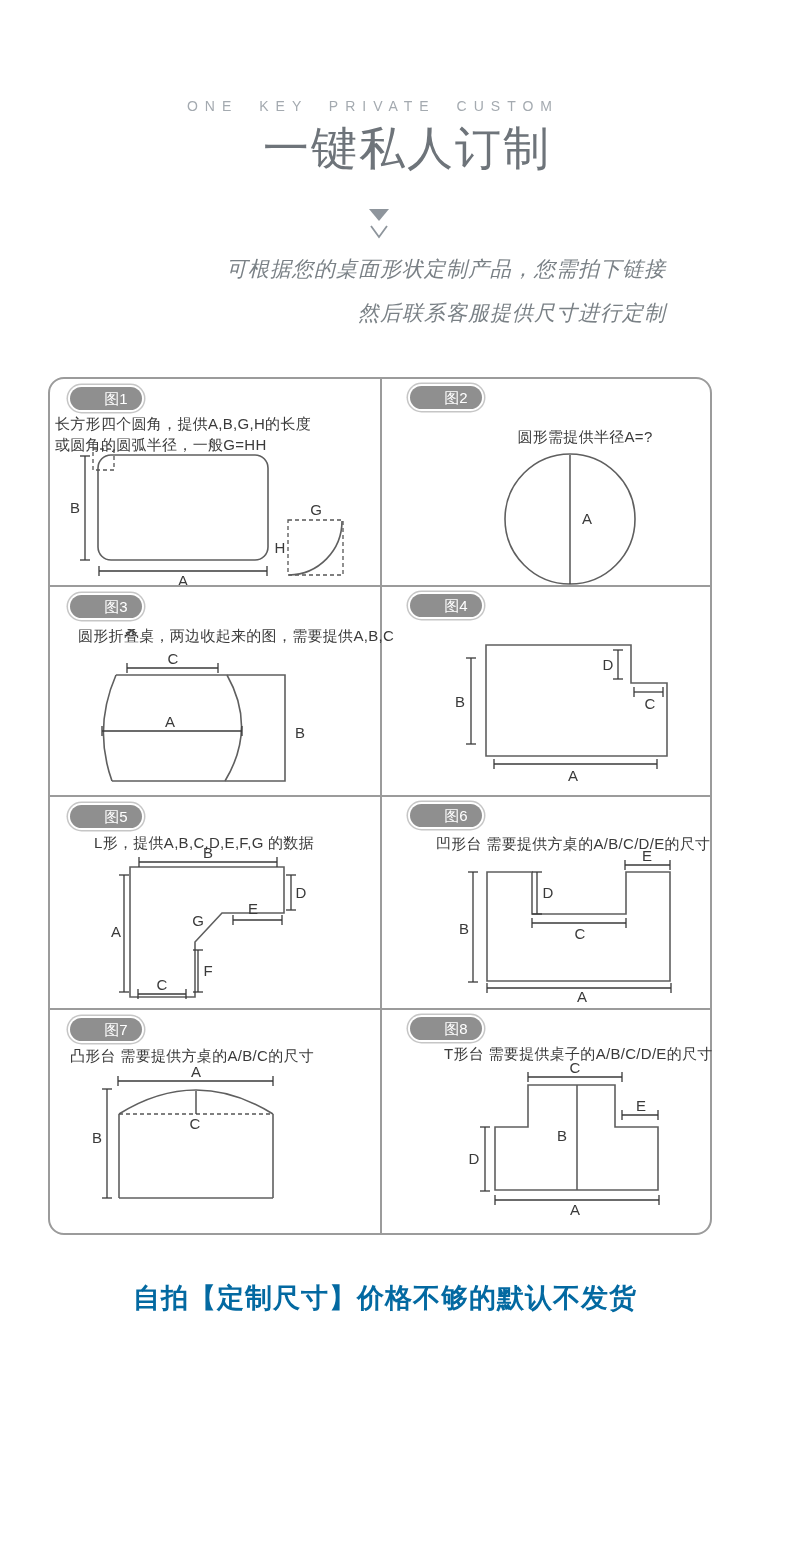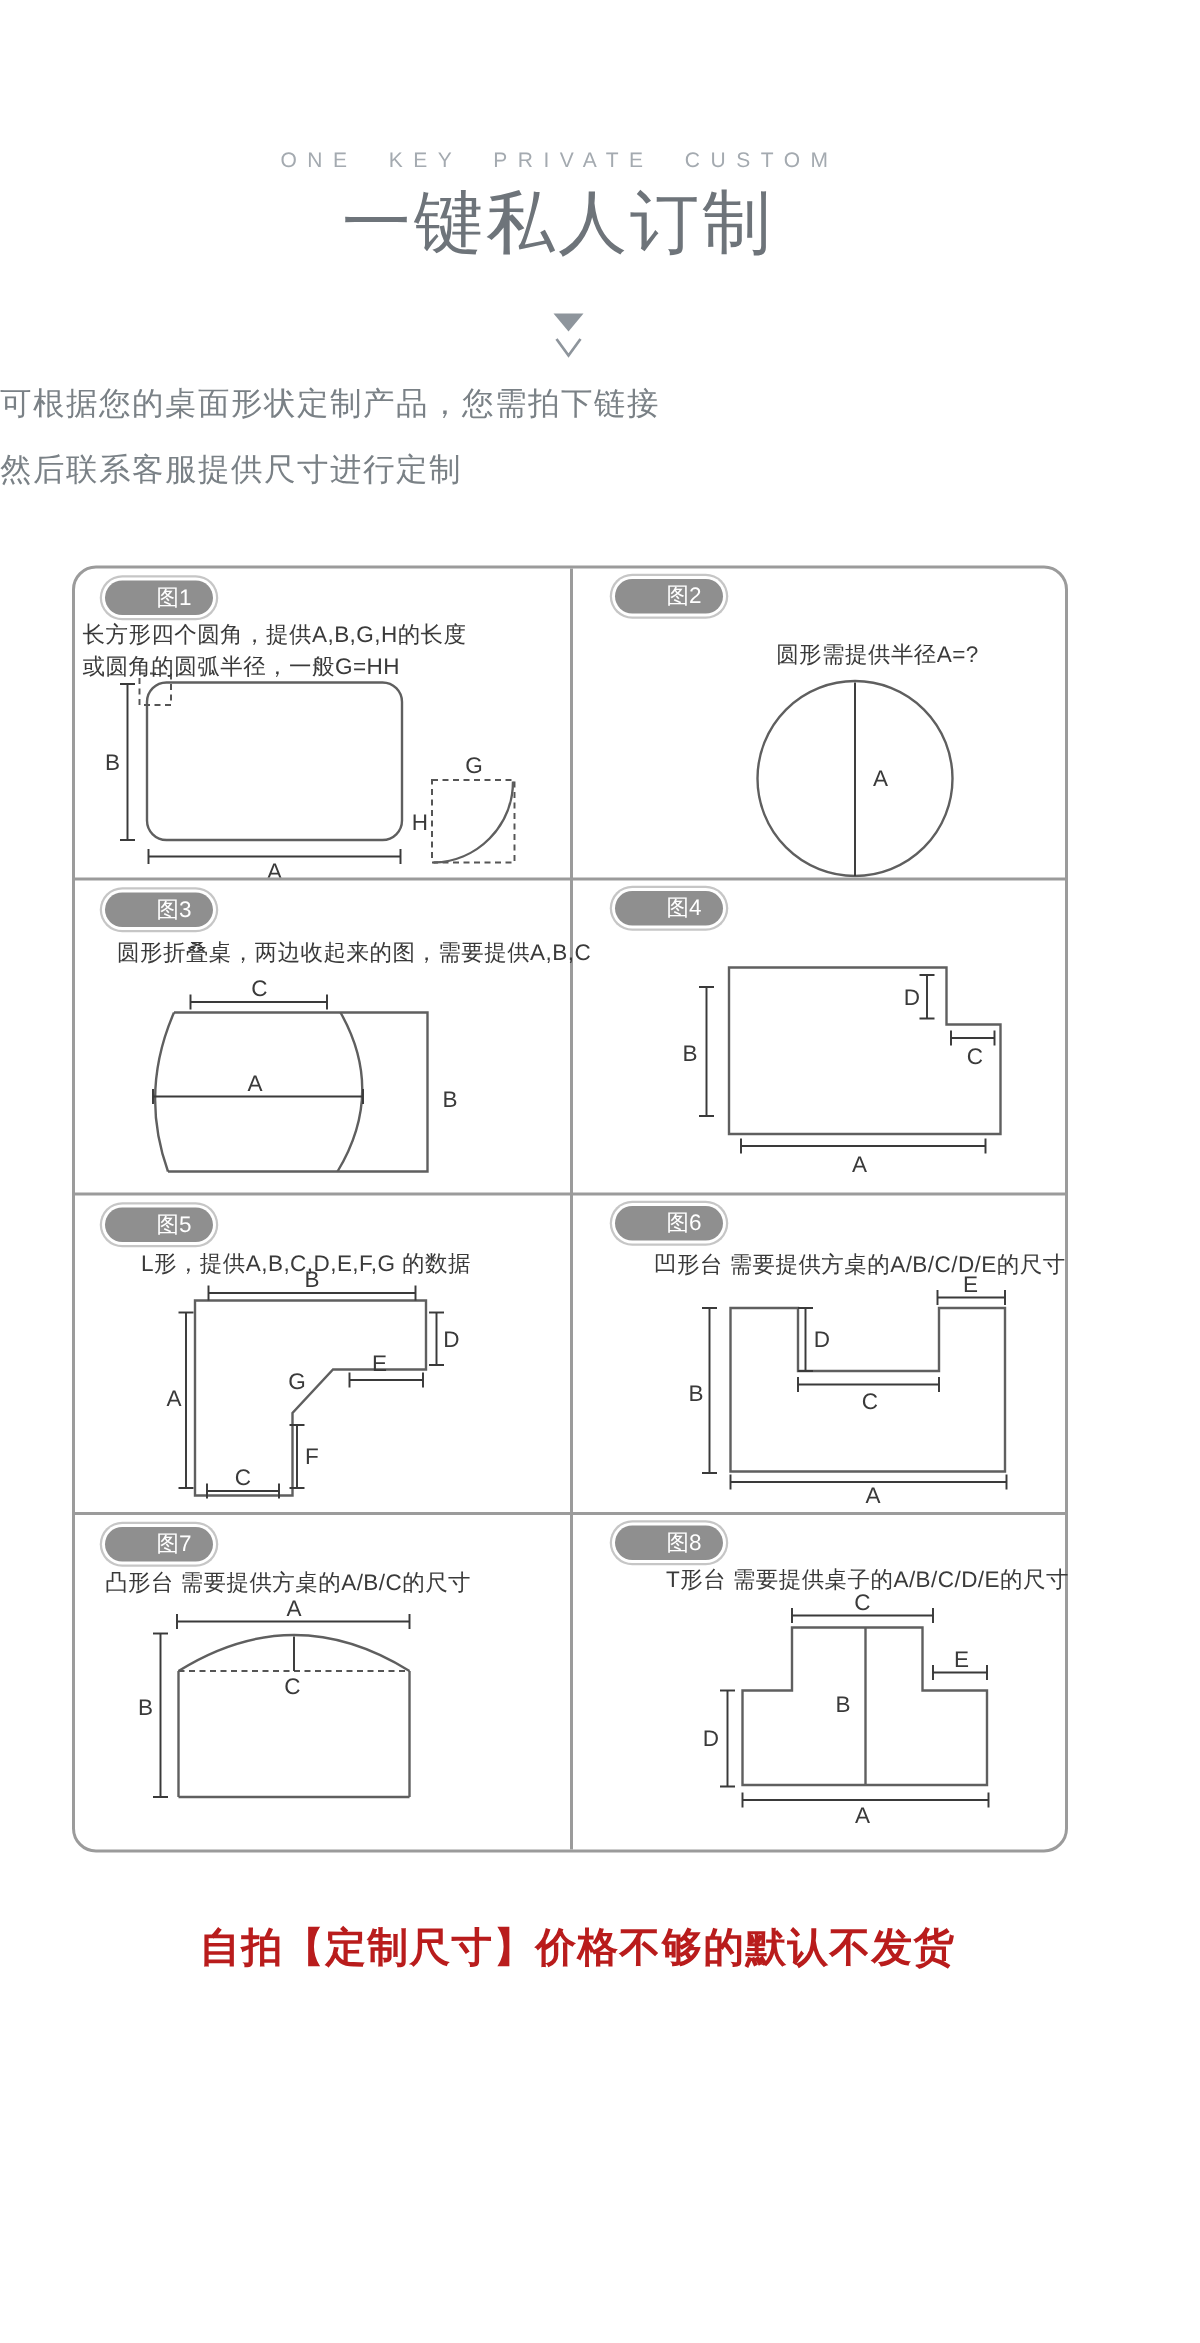--- a/index.html
+++ b/index.html
@@ -1,23 +1,23 @@
 <!DOCTYPE html>
 <html><head>
 <meta charset="utf-8">
 <style>
   html,body{margin:0;padding:0;background:#fff;}
   .page{position:relative;width:800px;height:1354px;background:#ffffff;overflow:hidden;
         font-family:"Liberation Sans","DejaVu Sans",sans-serif;}
   .eyebrow{position:absolute;left:0;top:98px;width:746px;text-align:center;
            font-size:14px;letter-spacing:7px;word-spacing:10px;color:#a4aab0;}
   .title{position:absolute;left:0;top:118px;width:744px;text-align:center;
-         font-size:46px;letter-spacing:2px;color:#6e747a;}
-  .hero-desc{position:absolute;left:0;width:666px;text-align:left;
-             font-size:21px;letter-spacing:1px;color:#7a8186;}
+         font-size:46px;letter-spacing:2px;color:#6e747a;padding-left:35px;}
+  .hero-desc{position:absolute;left:0;width:666px;text-align:right;
+             font-size:21px;letter-spacing:1px;color:#7a8186;font-style:italic;}
   .desc1{top:255px;} .desc2{top:299px;}
   .tri{position:absolute;left:367px;top:207px;}
   .grid{position:absolute;left:48px;top:377px;width:660px;height:854px;
         border:2px solid #9b9b9b;border-radius:16px;}
   .vdiv{position:absolute;left:330px;top:0;width:2px;height:854px;background:#9b9b9b;}
   .hdiv{position:absolute;left:0;width:660px;height:2px;background:#9b9b9b;}
   .panel{position:absolute;width:332px;}
   .panel svg{position:absolute;left:0;top:0;}
   .badge{position:absolute;width:52px;height:23px;background:#8f8f8f;border-radius:12px;
          color:#ffffff;font-size:15px;line-height:23px;text-align:center;
@@ -232,15 +232,15 @@
       <text class="lbl" x="195" y="65">C</text>
       <text class="lbl" x="261" y="103">E</text>
       <text class="lbl" x="182" y="133">B</text>
       <text class="lbl" x="94" y="156">D</text>
       <text class="lbl" x="195" y="207">A</text>
     </svg>
     <div class="badge" style="left:30px;top:9px;">图8</div>
     <div class="pdesc" style="left:64px;top:35px;">T形台 需要提供桌子的A/B/C/D/E的尺寸</div>
   </div>
 
-  <div class="warning" style="color: #b91c1c;">自拍【定制尺寸】价格不够的默认不发货</div>
+  <div class="warning" style="color: #0369a1;">自拍【定制尺寸】价格不够的默认不发货</div>
   <div class="bottom-strip"></div>
 </div>
 
 </body></html>

